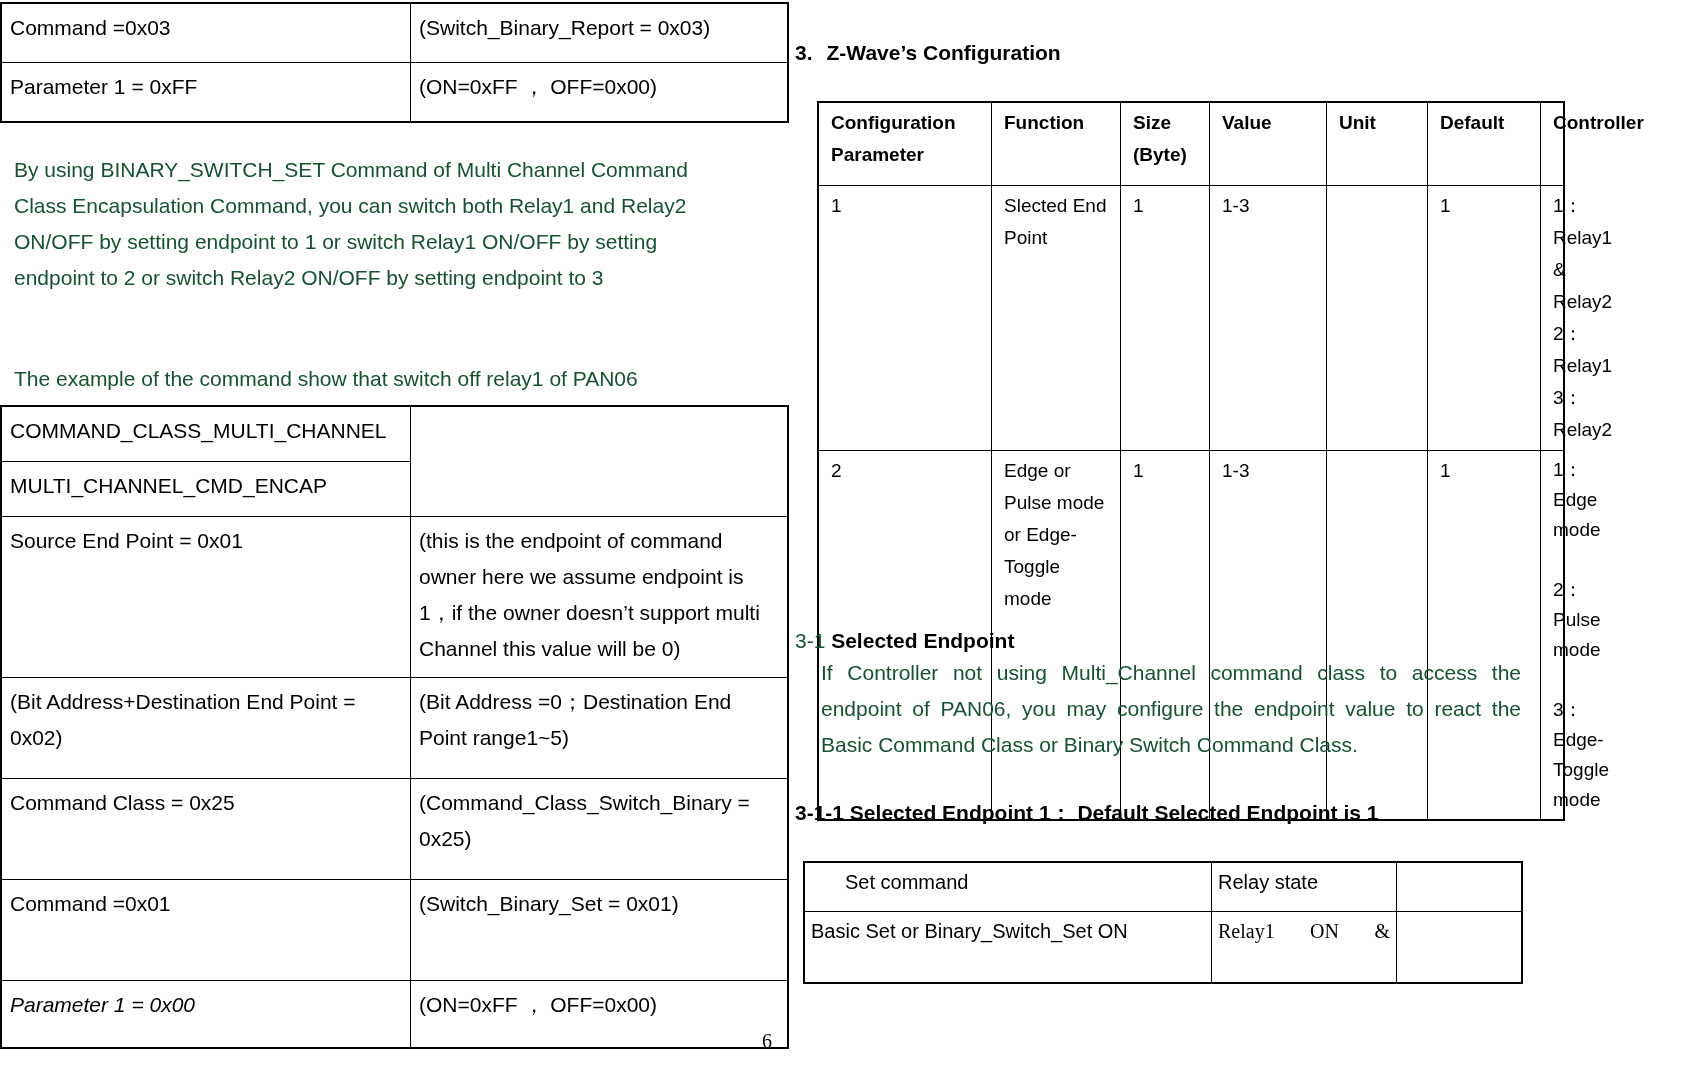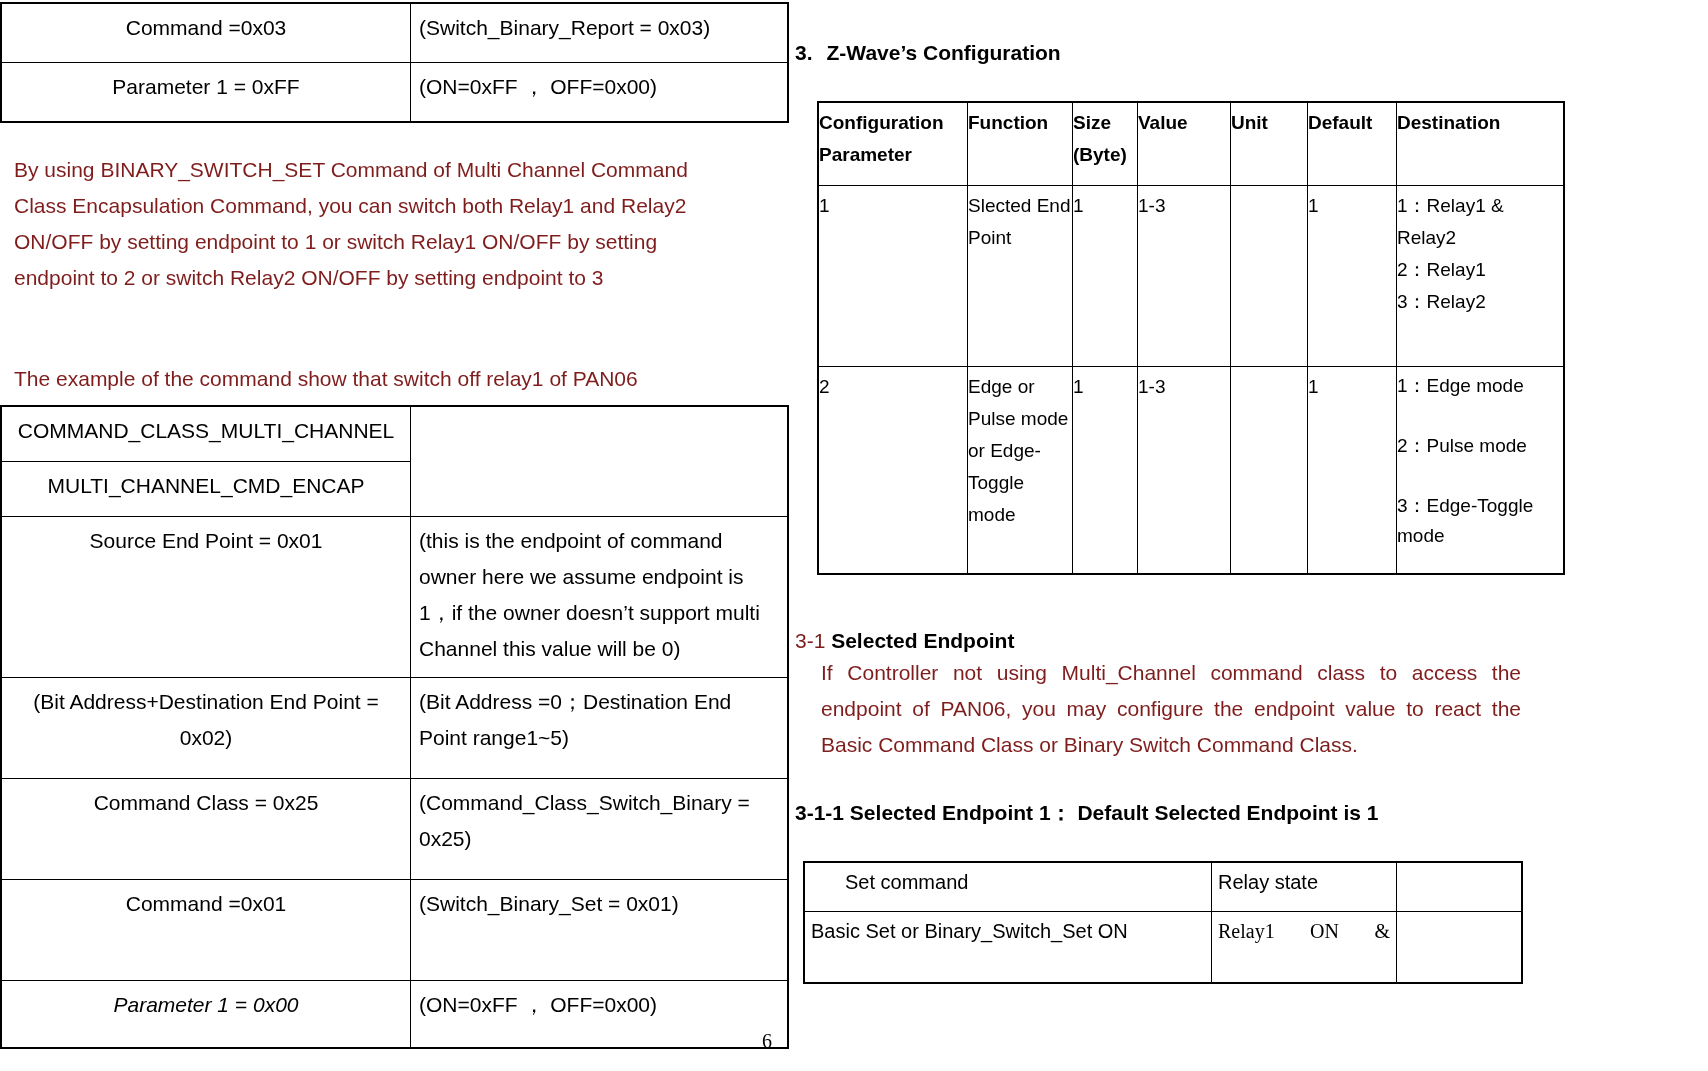--- a/index.html
+++ b/index.html
@@ -35,21 +35,21 @@
     left: 785px;
     top: 0px;
     width: 923px;
     height: 1071px;
   }
 
   
   .para {
     font-size: 21px;
     line-height: 36px;
-    color: #7f1d1d;
+    color: #14532d;
   }
   .para-justify {
     text-align: justify;
     text-justify: inter-word;
   }
   .heading-u {
     font-size: 21px;
     font-weight: bold;
     text-decoration: underline;
     line-height: 34px;
@@ -69,31 +69,31 @@
     width: 752px;
     border: 2px solid #000;
   }
   table.cmd td {
     border: 1px solid #000;
     font-size: 21px;
     padding: 6px 8px;
     vertical-align: top;
     line-height: 36px;
   }
-  td.c-center { text-align: center; }
+  td.c-center { }
   td.c-left { text-align: left; }
 
   table.cfg {
     width: 748px;
     border: 2px solid #000;
   }
   table.cfg td, table.cfg th {
     border: 1px solid #000;
     font-size: 19px;
-    padding: 4px 0;
+    padding: 4px 12px;
     vertical-align: top;
     text-align: left;
     line-height: 32px;
     font-weight: normal;
   }
   table.cfg th {
     font-weight: bold;
   }
 
   table.relay {
@@ -195,21 +195,21 @@
 
     <table class="cfg" style="position:absolute; left:32px; top:101px;">
       <tbody>
           <tr>
         <th style="width:148px; height:74px;">Configuration Parameter</th>
         <th style="width:104px;">Function</th>
         <th style="width:64px;">Size (Byte)</th>
         <th style="width:92px;">Value</th>
         <th style="width:76px;">Unit</th>
         <th style="width:88px;">Default</th>
-        <th>Destination</th>
+        <th>Controller</th>
       </tr>
       <tr>
         <td style="height:172px;">1</td>
         <td>Slected End Point</td>
         <td>1</td>
         <td>1-3</td>
         <td></td>
         <td>1</td>
         <td style="white-space:pre-line;">1：Relay1 &amp; Relay2
 2：Relay1

